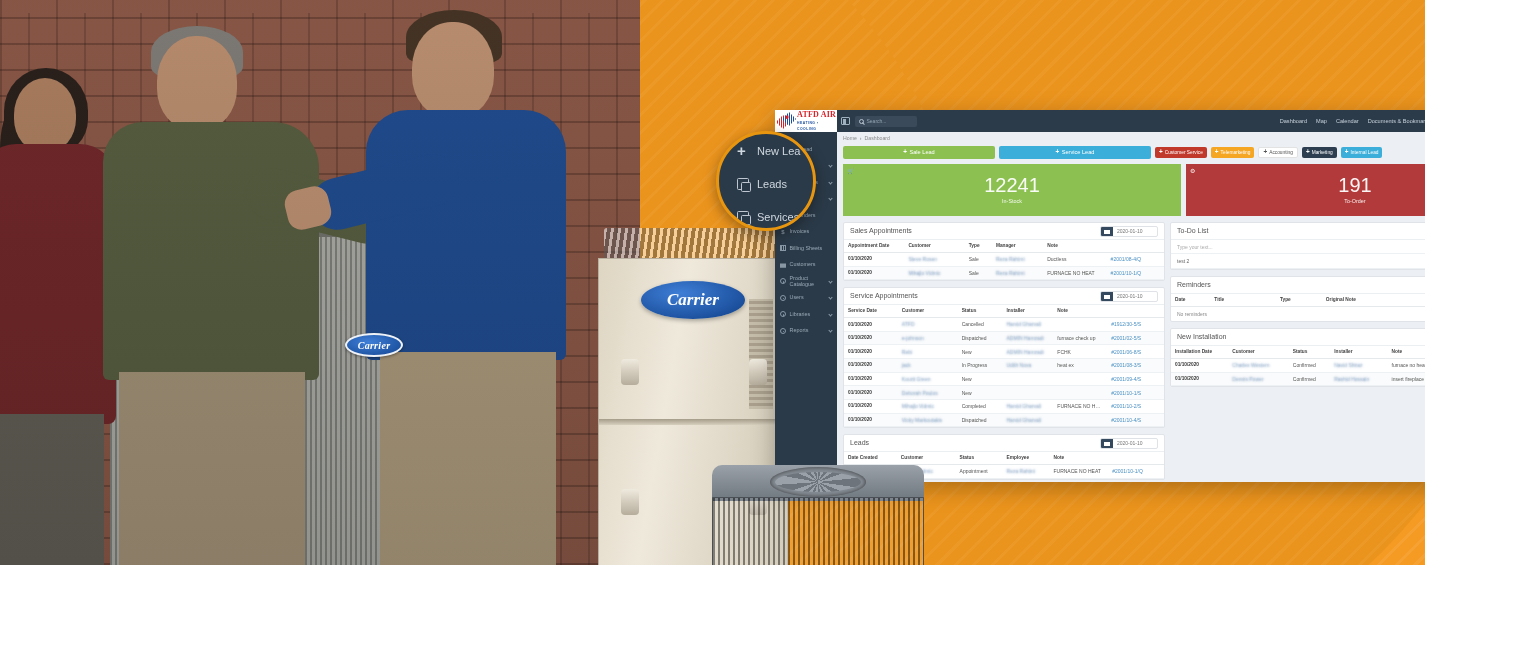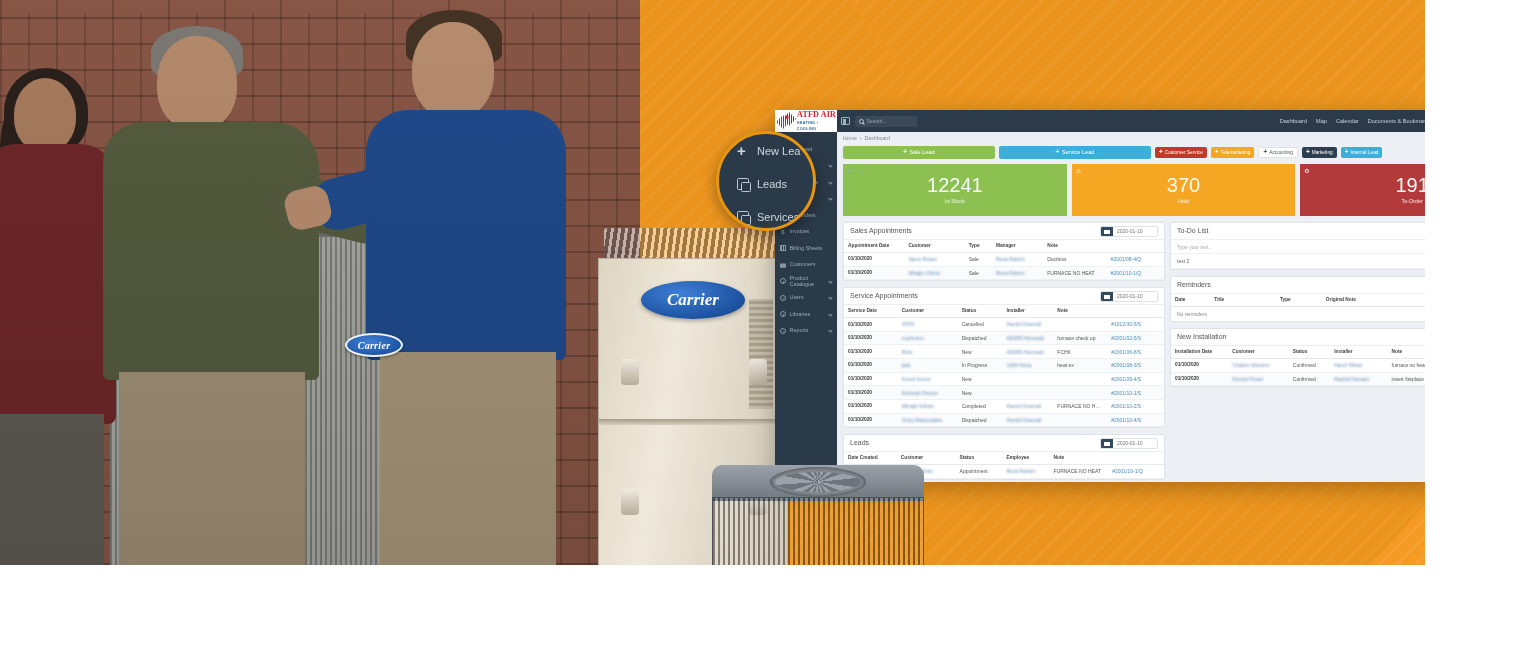--- a/index.html
+++ b/index.html
@@ -484,25 +484,20 @@
           <span class="plus">+</span>
           <span>Internal Lead</span>
         </div>
       </div>
 
       <div class="statrow">
         <div class="stat" style="background:#8cc152">
           <span class="cic">🛒</span>
           <span class="big">12241</span>
           <span class="lbl">In-Stock</span>
-        </div>
-        <div class="stat" style="background:#f5a623">
-          <span class="cic">⚠</span>
-          <span class="big">370</span>
-          <span class="lbl">Hold</span>
         </div>
         <div class="stat" style="background:#b33a3a">
           <span class="cic">⚙</span>
           <span class="big">191</span>
           <span class="lbl">To-Order</span>
         </div>
       </div>
 
       <div class="cols">
 

